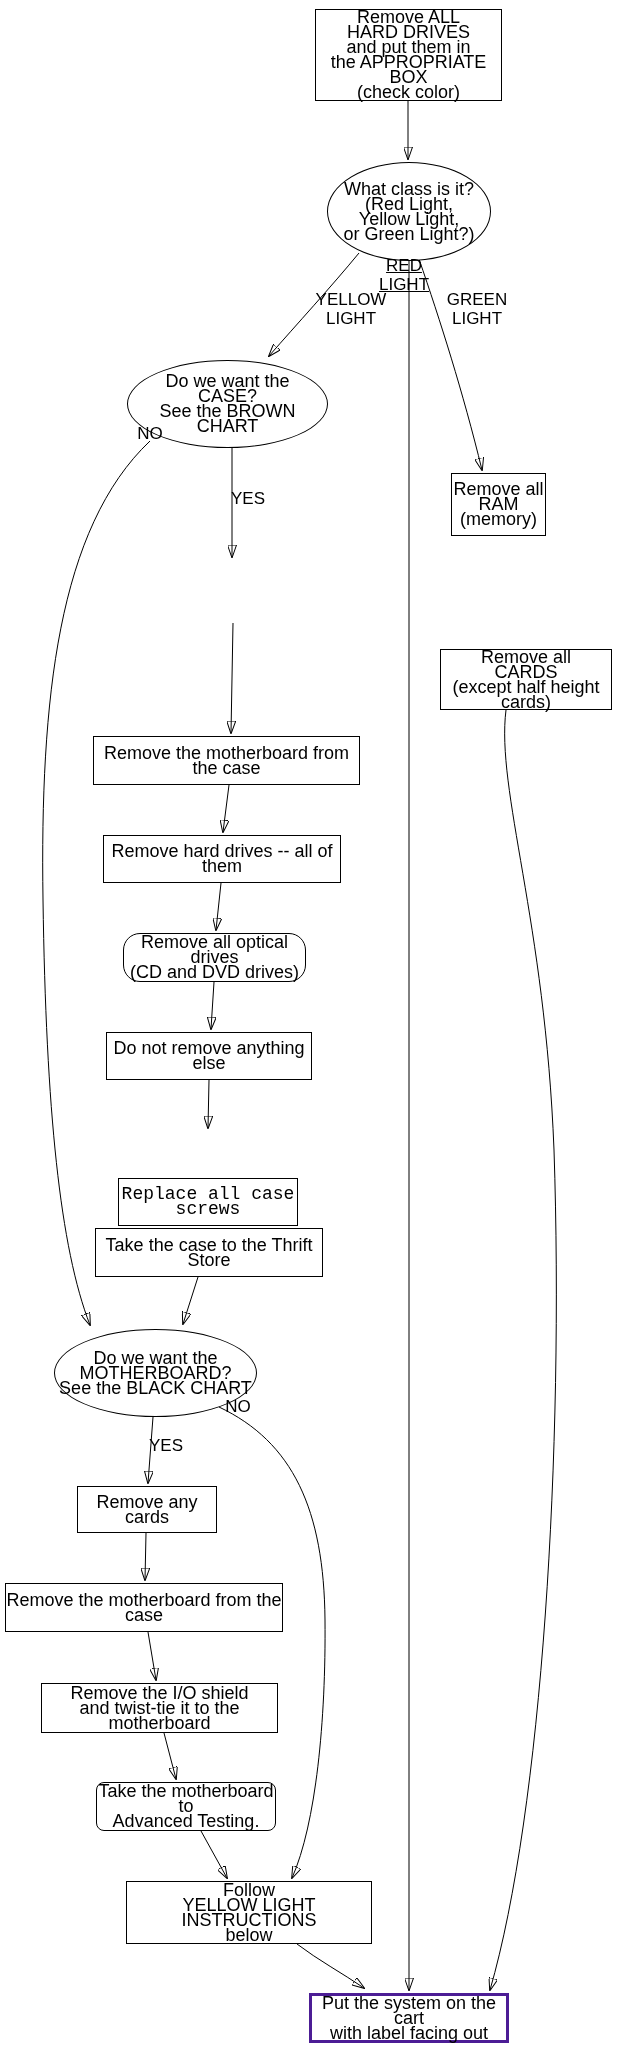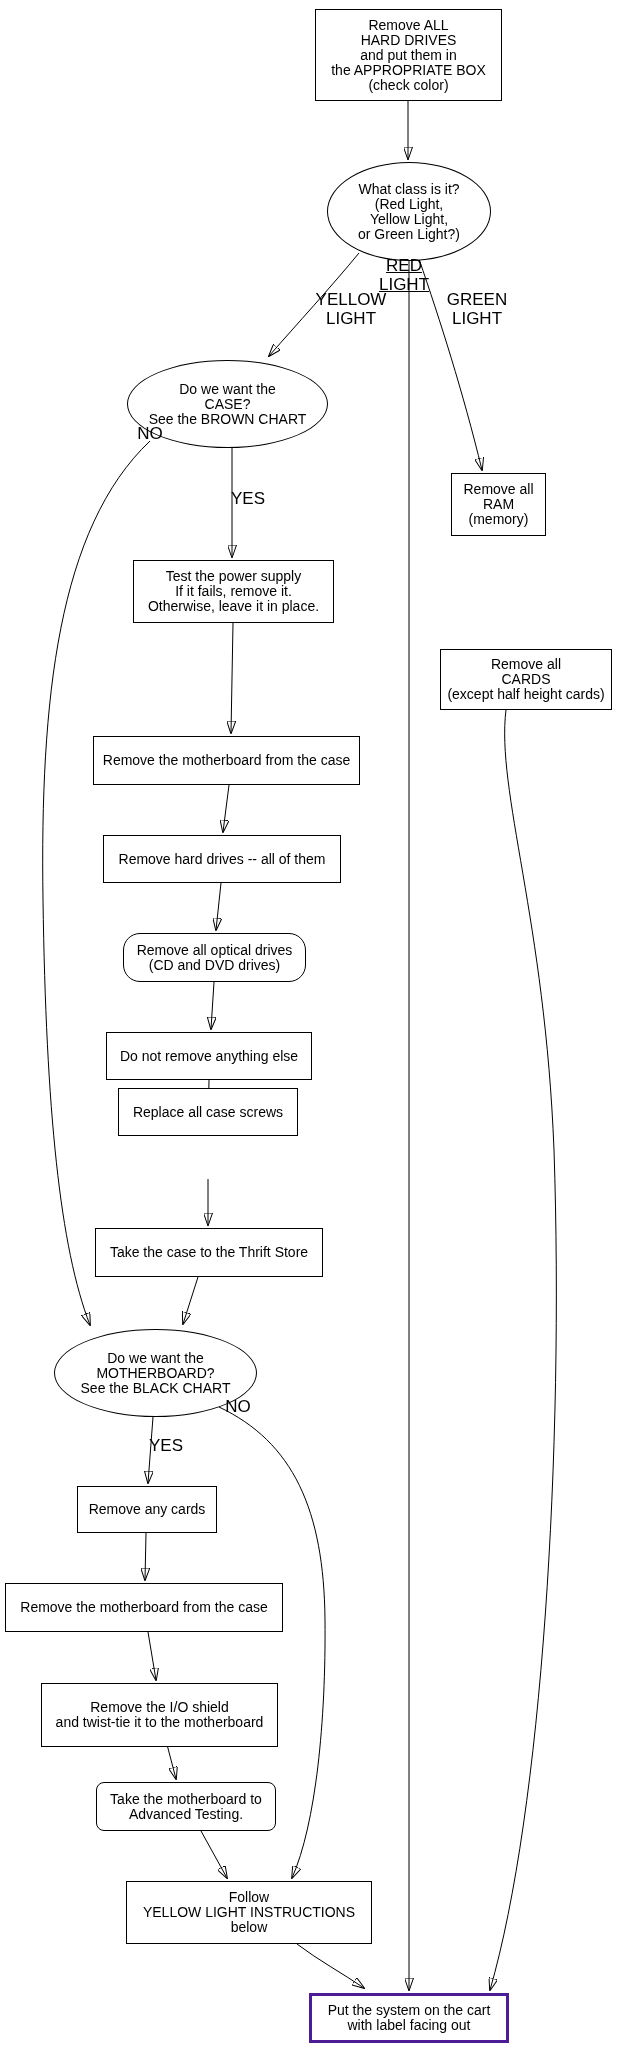--- a/index.html
+++ b/index.html
@@ -15,21 +15,21 @@
   .edges { position: absolute; left: 0; top: 0; }
   .edges path { fill: none; stroke: #000; stroke-width: 1px; }
   .node {
     position: absolute;
     box-sizing: border-box;
     display: flex;
     align-items: center;
     justify-content: center;
     text-align: center;
     white-space: pre-line;
-    font-size: 14px;
+    font-size: 18px;
     line-height: 15px;
     background: #ffffff;
   }
   .box { border: 1px solid #000; }
   .ellipse { border: 1px solid #000; border-radius: 50%; }
   .terminal { border: 3px solid #4c1d95; }
   .edge-label {
     position: absolute;
     font-size: 17px;
     line-height: 19px;
@@ -93,53 +93,50 @@
 CASE?
 See the BROWN CHART</div>
 
   <div class="edge-label" style="left:130px; top:424px; width:40px;">NO</div>
   <div class="edge-label" style="left:226px; top:489px; width:44px;">YES</div>
 
   <div class="node box" style="left:451px; top:473px; width:95px; height:63px;">Remove all
 RAM
 (memory)</div>
 
-  <div class="node box" style="left:133px; top:560px; width:201px; height:63px;">Test the power supply
-If it fails, remove it.
-Otherwise, leave it in place.</div>
 
   <div class="node box" style="left:440px; top:649px; width:172px; height:61px;">Remove all
 CARDS
 (except half height cards)</div>
 
   <div class="node box" style="left:93px; top:736px; width:267px; height:49px;">Remove the motherboard from the case</div>
 
   <div class="node box" style="left:103px; top:835px; width:238px; height:48px;">Remove hard drives -- all of them</div>
 
   <div class="node box" style="left:123px; top:933px; width:183px; height:49px;border-radius:17px;">Remove all optical drives
 (CD and DVD drives)</div>
 
   <div class="node box" style="left:106px; top:1032px; width:206px; height:48px;">Do not remove anything else</div>
 
-  <div class="node box" style="left:118px; top:1088px; width:180px; height:48px;">Replace all case screws</div>
+  <div class="node box" style="left:118px; top:1178px; width:180px; height:48px;font-family:Liberation Mono, monospace;">Replace all case screws</div>
 
   <div class="node box" style="left:95px; top:1228px; width:228px; height:49px;">Take the case to the Thrift Store</div>
 
   <div class="node ellipse" style="left:54px; top:1329px; width:203px; height:88px;">Do we want the
 MOTHERBOARD?
 See the BLACK CHART</div>
 
   <div class="edge-label" style="left:218px; top:1397px; width:40px;">NO</div>
   <div class="edge-label" style="left:144px; top:1436px; width:44px;">YES</div>
 
   <div class="node box" style="left:77px; top:1486px; width:140px; height:47px;">Remove any cards</div>
 
   <div class="node box" style="left:5px; top:1583px; width:278px; height:49px;">Remove the motherboard from the case</div>
 
-  <div class="node box" style="left:41px; top:1683px; width:237px; height:64px;">Remove the I/O shield
+  <div class="node box" style="left:41px; top:1683px; width:237px; height:50px;">Remove the I/O shield
 and twist-tie it to the motherboard</div>
 
   <div class="node box" style="left:96px; top:1782px; width:180px; height:49px;border-radius:8px;">Take the motherboard to
 Advanced Testing.</div>
 
   <div class="node box" style="left:126px; top:1881px; width:246px; height:63px;">Follow
 YELLOW LIGHT INSTRUCTIONS
 below</div>
 
   <div class="node box terminal" style="left:309px; top:1993px; width:200px; height:50px;">Put the system on the cart

